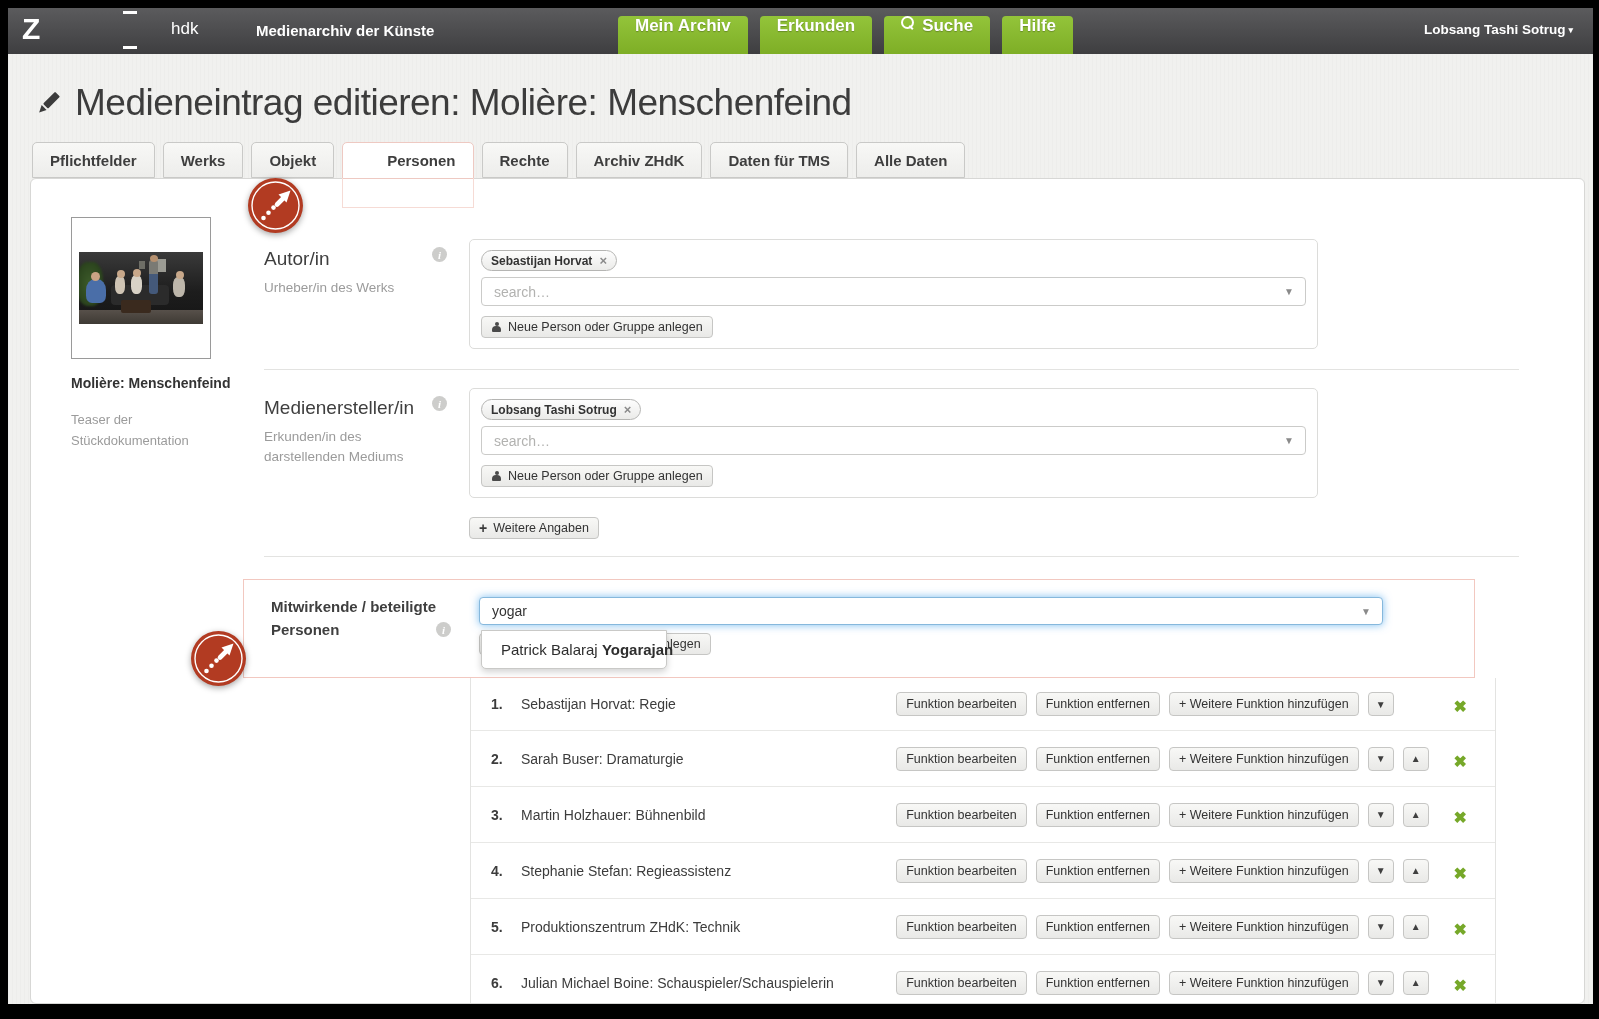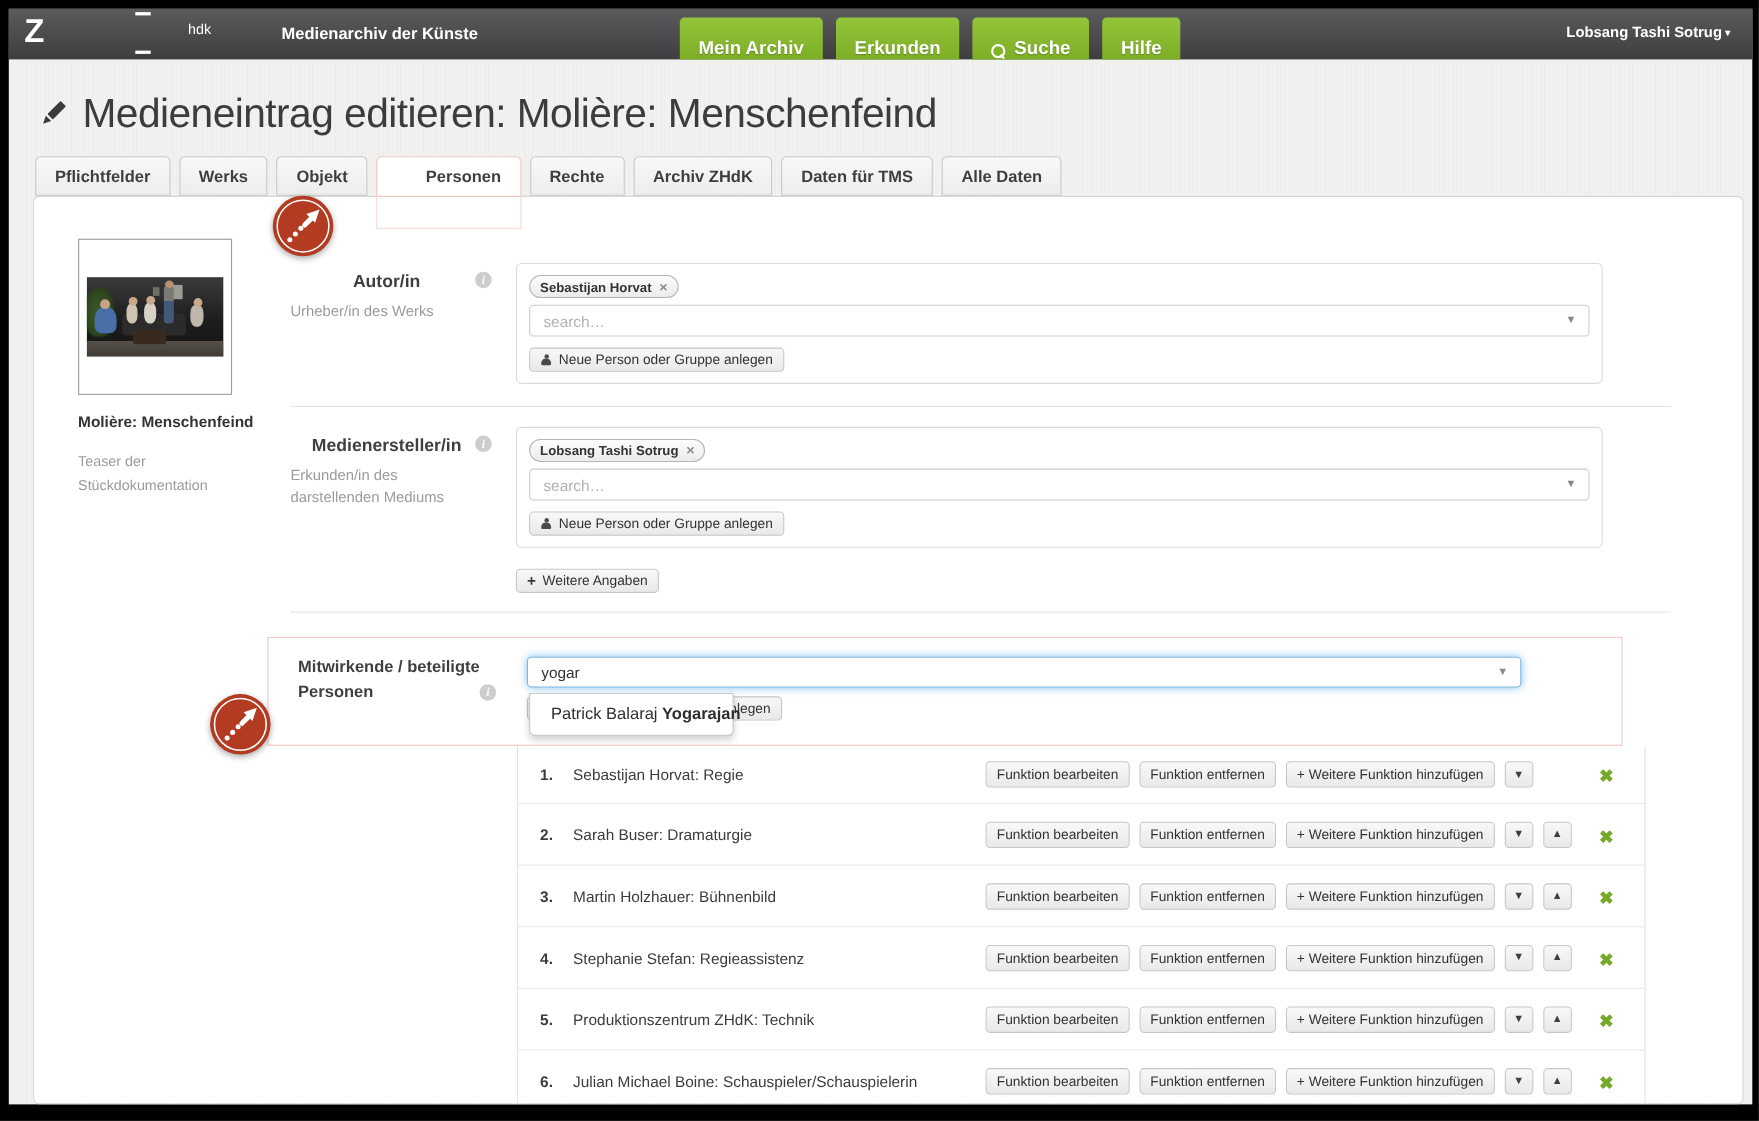--- a/index.html
+++ b/index.html
@@ -12,24 +12,24 @@
     overflow:hidden; }
 
   
   .navbar { position:relative; height:46px; background:linear-gradient(#5b5b5d,#3e3e40);
     color:#fff; }
   .logo-z { position:absolute; left:14px; top:4px; font-size:30px; font-weight:bold; color:#fff; }
   .logo-dashes { position:absolute; left:115px; top:3px; width:16px; height:38px; }
   .logo-dashes i { position:absolute; left:0; width:14px; height:3px; background:#fff; display:block; }
   .logo-dashes i:first-child { top:0; }
   .logo-dashes i:last-child { bottom:0; }
-  .logo-hdk { position:absolute; left:163px; top:11px; font-size:13px; color:#fff; }
+  .logo-hdk { position:absolute; left:163px; top:11px; font-size:17px; color:#fff; }
   .app-title { position:absolute; left:248px; top:14px; font-size:15px; font-weight:bold; color:#fff; }
   .nav-buttons { position:absolute; left:610px; bottom:0; display:flex; gap:12px; align-items:flex-end; }
-  .nav-btn { height:38px; padding:0 17px; display:flex; align-items:flex-end; gap:7px;
+  .nav-btn { height:38px; padding:0 17px; display:flex; align-items:flex-start; gap:7px;
     background:linear-gradient(#93c43a,#7eae26); border-radius:4px 4px 0 0;
     color:#fff; font-size:17px; font-weight:bold; text-shadow:0 1px 1px rgba(0,0,0,0.25); cursor:pointer; }
   .mag { width:14px; height:14px; position:relative; display:inline-block; }
   .mag::before { content:""; position:absolute; left:0; top:0; width:9px; height:9px;
     border:2px solid #fff; border-radius:50%; }
   .mag::after { content:""; position:absolute; left:9px; top:9px; width:5px; height:2px;
     background:#fff; transform:rotate(45deg); transform-origin:0 0; }
   .nav-user { position:absolute; right:20px; top:14px; font-size:13.5px; font-weight:bold; color:#fff; cursor:pointer; }
   .nav-user .caret { font-size:9px; vertical-align:1px; margin-left:3px; }
 
@@ -72,27 +72,27 @@
   .ph-p4 { left:94px; top:25px; width:12px; height:20px; background:#bdb6aa; border-radius:40%; }
   .ph-h4 { left:97px; top:19px; width:8px; height:8px; background:#c8a88a; border-radius:50%; }
   .ph-table { left:42px; top:48px; width:30px; height:13px; background:#3a2a1e; border-radius:2px; }
   .media-title { margin-top:16px; font-size:14px; font-weight:bold; color:#333; width:170px; }
   .media-teaser { margin-top:18px; font-size:13px; color:#9b9b9b; line-height:1.65; width:130px; }
 
   
   .right-col { margin-left:233px; width:1255px; padding-top:60px; }
   .field-row { display:flex; }
   .field-label { width:205px; position:relative; padding-top:6px; }
-  .field-label .lbl { font-size:16px; font-weight:bold; color:#3f3f3f; line-height:1.45; width:175px;text-align:center; }
+  .field-label .lbl { font-size:19px; font-weight:normal; color:#3f3f3f; line-height:1.45; width:175px; }
   .field-label .sublbl { margin-top:5px; font-size:13.5px; color:#9b9b9b; line-height:1.5; width:175px; }
   .info-icon { position:absolute; right:22px; top:8px; width:15px; height:15px; border-radius:50%;
     background:#cdcdcb; color:#fff; font-size:11px; font-style:italic; font-weight:bold;
     font-family:"Liberation Serif", serif; display:flex; align-items:center; justify-content:center; }
 
-  .field-box { width:988px; border:1px solid #dcdcda; border-radius:5px; padding:10px 11px; background:#fff; }
+  .field-box { width:849px; border:1px solid #dcdcda; border-radius:5px; padding:10px 11px; background:#fff; }
   .chip-row { display:flex; }
   .chip { height:21px; padding:0 9px; display:inline-flex; align-items:center; gap:7px;
     background:linear-gradient(#fdfdfd,#ebebe9); border:1px solid #b5b5b3; border-radius:11px;
     font-size:12px; font-weight:bold; color:#333; }
   .chip .x { color:#8a8a8a; font-size:13px; cursor:pointer; }
   .searchwrap { position:relative; margin-top:6px; }
   .search-input { width:100%; height:29px; border:1px solid #cbcbc9; border-radius:4px;
     padding:0 28px 0 12px; font-size:14px; color:#333; font-family:"Liberation Sans",sans-serif; }
   .search-input::placeholder { color:#b2b2b0; }
   .sel-caret { position:absolute; right:12px; top:9px; font-size:10px; color:#8a8a8a; pointer-events:none; }

